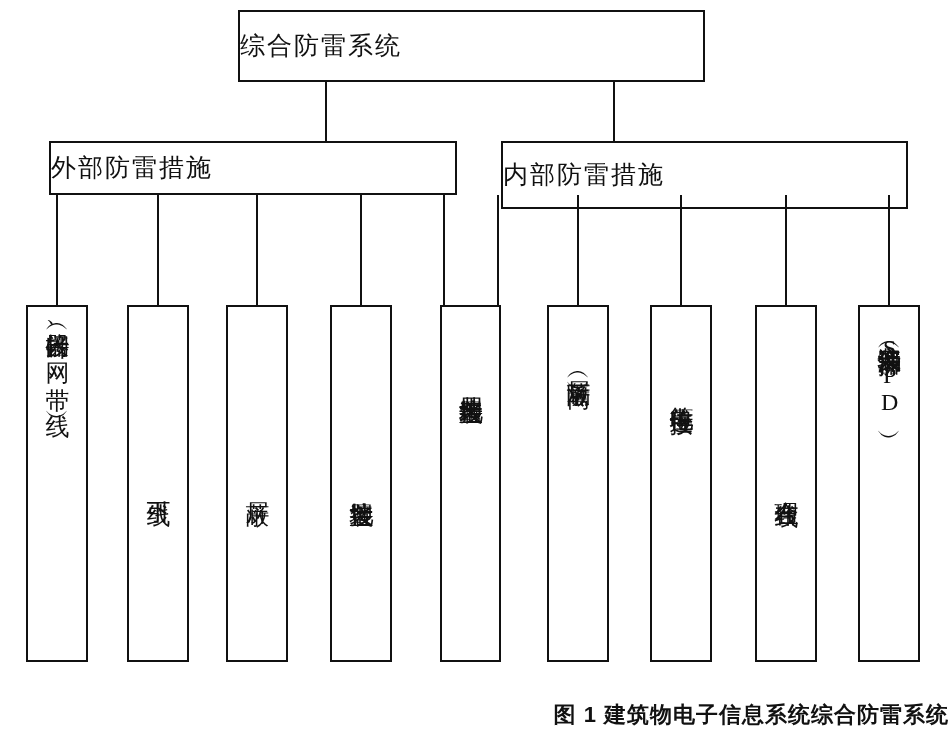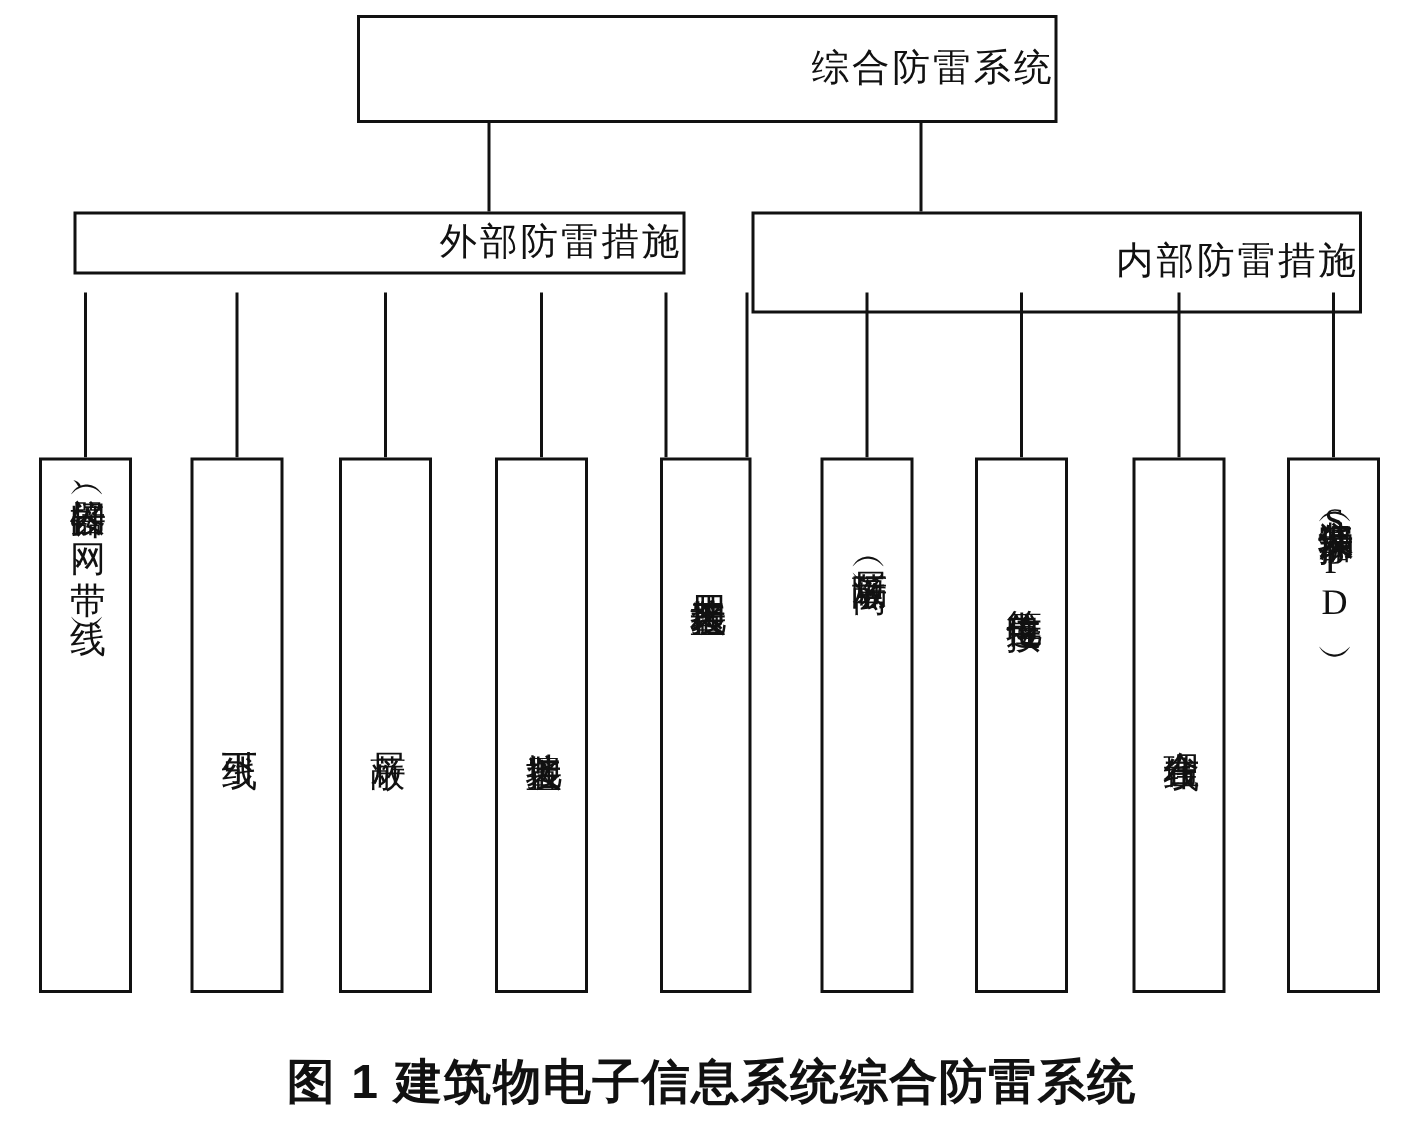--- a/index.html
+++ b/index.html
@@ -18,21 +18,21 @@
     background: #ffffff;
     overflow: hidden;
   }
   .node {
     position: absolute;
     box-sizing: border-box;
     border: 2px solid #111111;
     background: #ffffff;
     display: flex;
     align-items: center;
-    justify-content: flex-end;
+    justify-content: flex-start;
     text-align: center;
   }
   .node-h .node-label {
     font-size: 25px;
     letter-spacing: 2px;
     line-height: 1.2;
     white-space: nowrap;
   }
   .node-v {
     align-items: flex-start;
@@ -55,40 +55,40 @@
   .connector {
     position: absolute;
     background: #111111;
   }
   .connector.v { width: 2px; }
   #caption {
     position: absolute;
     left: 0;
     right: 0;
     top: 700px;
-    text-align: center;
-    font-size: 32px;
+    text-align: right;
+    font-size: 22px;
     font-weight: bold;
     letter-spacing: 1px;
     font-family: "Liberation Sans", "DejaVu Sans", sans-serif;
   }
 </style>
 </head>
 <body>
 
 <div id="canvas">
 
   <div class="node node-h" style="left:238px; top:10px; width:467px; height:72px;">
     <span class="node-label">综合防雷系统</span>
   </div>
 
   <div class="connector v" style="left:325px; top:82px; height:60px;"></div>
   <div class="connector v" style="left:613px; top:82px; height:60px;"></div>
 
-  <div class="node node-h" style="left:49px; top:141px; width:408px; height:42px;">
+  <div class="node node-h" style="left:49px; top:141px; width:408px; height:54px;">
     <span class="node-label">外部防雷措施</span>
   </div>
 
   <div class="node node-h" style="left:501px; top:141px; width:407px; height:68px;">
     <span class="node-label">内部防雷措施</span>
   </div>
 
   <div class="connector v" style="left:56px; top:195px; height:110px;"></div>
   <div class="connector v" style="left:157px; top:195px; height:110px;"></div>
   <div class="connector v" style="left:256px; top:195px; height:110px;"></div>

